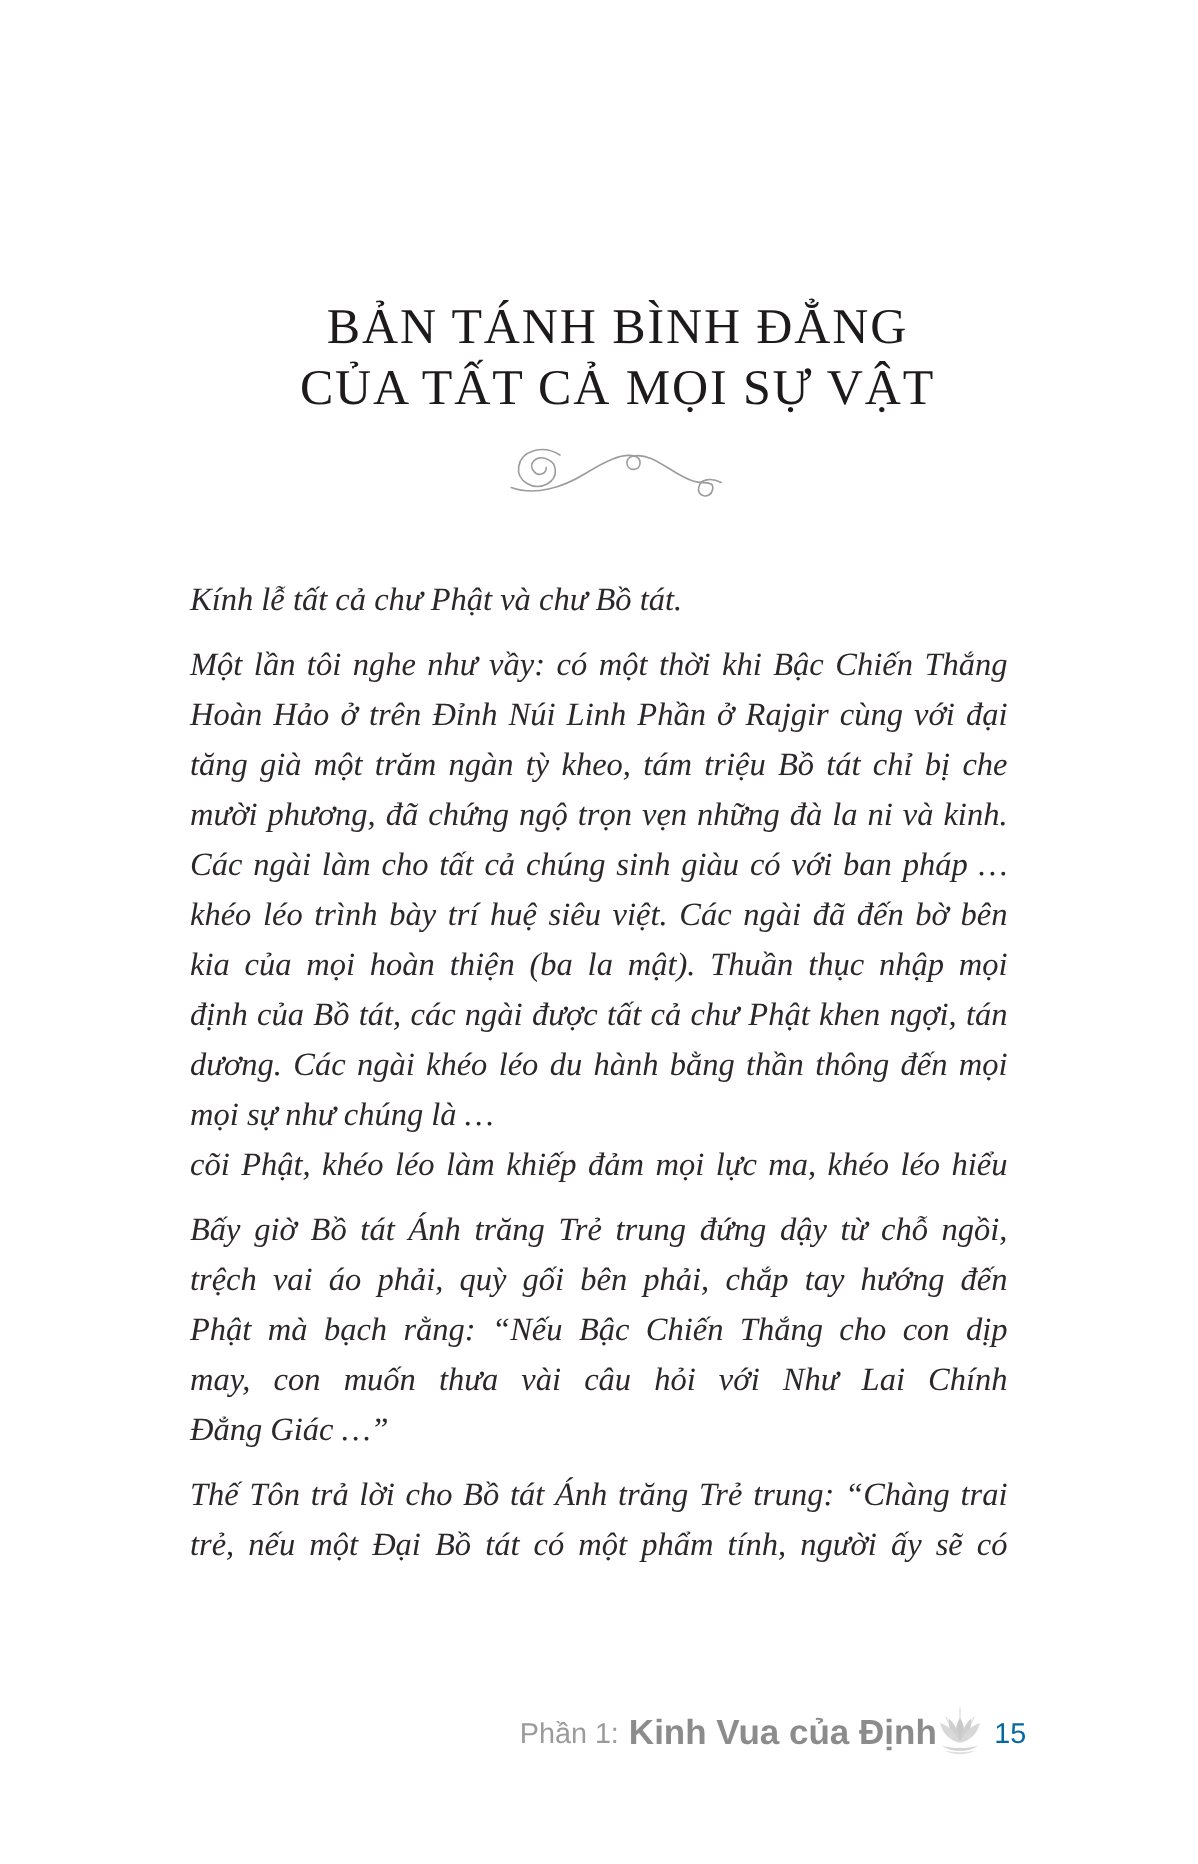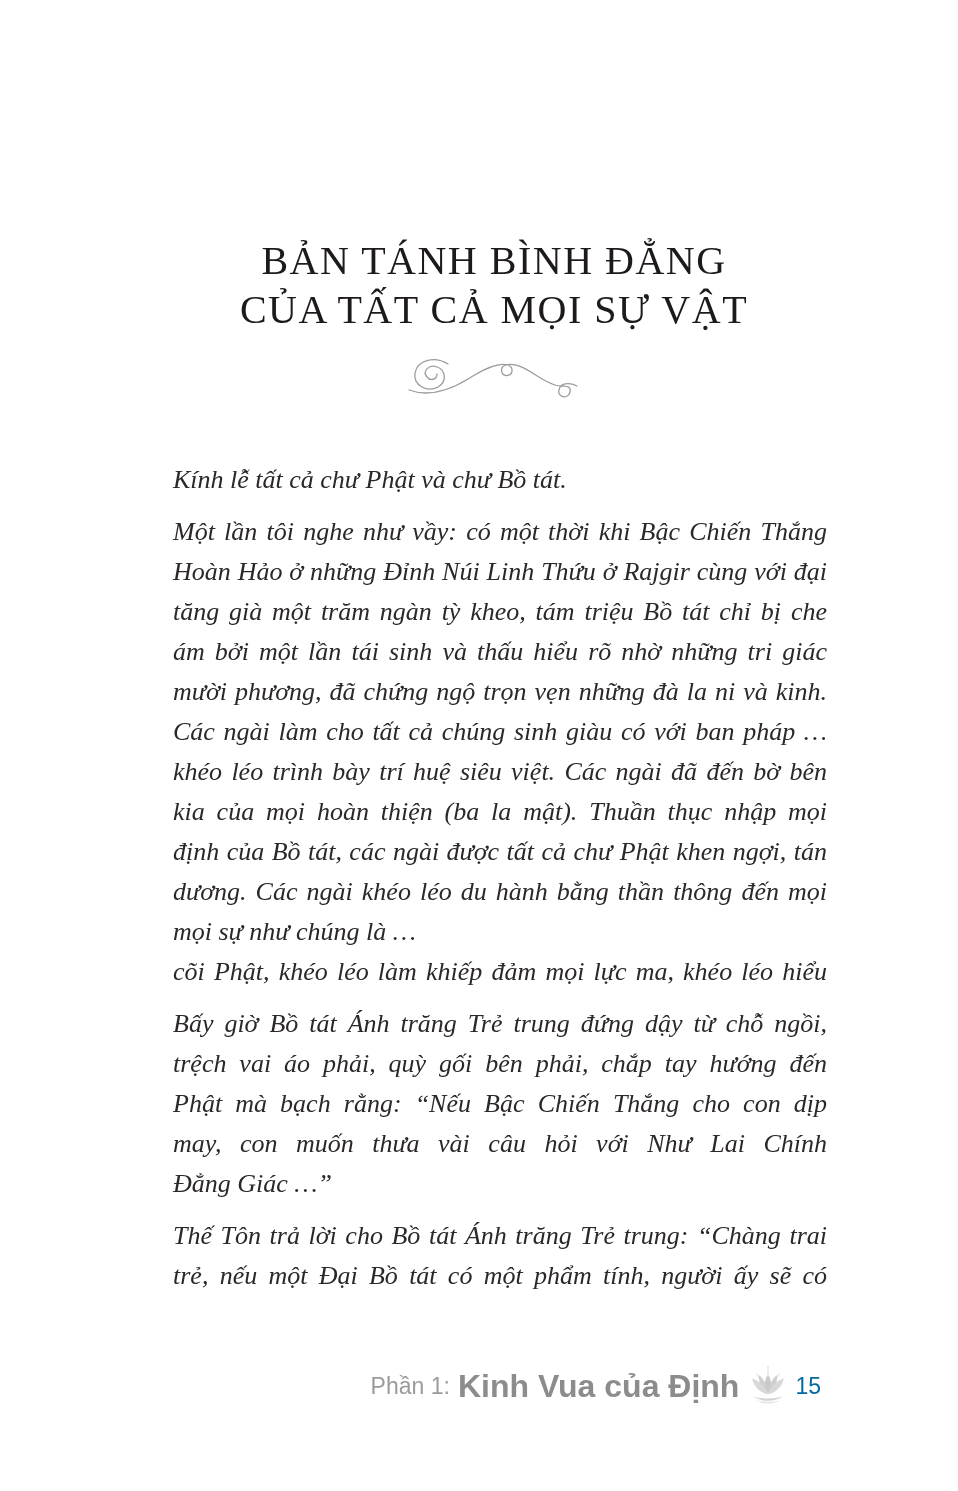--- a/index.html
+++ b/index.html
@@ -32,21 +32,21 @@
     position: absolute;
     top: 352px;
     left: 152px;
     width: 684px;
     display: flex;
     justify-content: center;
   }
   .body-text {
     position: absolute;
     top: 460px;
-    left: 173px;
+    left: 152px;
     width: 654px;
     color: #2b272a;
     font-family: "Liberation Serif", serif;
     font-style: italic;
     font-size: 26px;
     line-height: 40px;
   }
   .para { margin: 0 0 12px 0; }
   .line {
     text-align: justify;
@@ -72,24 +72,23 @@
   .footer-label {
     font-family: "Liberation Sans", sans-serif;
     font-size: 23px;
     color: #9b9b9b;
     font-weight: 400;
     margin-right: 8px;
     margin-left: 32px;
   }
   .footer-title {
     font-family: "Liberation Sans", sans-serif;
-    font-size: 32px;
+    font-size: 28px;
     color: #8c8c8c;
     font-weight: 700;
-    margin-right: 10px;
   }
   .lotus {
     width: 38px;
     height: 42px;
     margin-right: 8px;
     flex: 0 0 auto;
   }
   .page-number {
     font-family: Liberation Sans, sans-serif;
     font-size: 23px;
@@ -114,23 +113,22 @@
       </g>
     </svg>
   </div>
 
   <div class="body-text" id="body-text">
       <div class="para">
         <div class="line endline">Kính lễ tất cả chư Phật và chư Bồ tát.</div>
       </div>
       <div class="para">
         <div class="line">Một lần tôi nghe như vầy: có một thời khi Bậc Chiến Thắng</div>
-        <div class="line">Hoàn Hảo ở những Đỉnh Núi Linh Thứu ở Rajgir cùng với đại</div>
+        <div class="line">Hoàn Hảo ở trên Đỉnh Núi Linh Phần ở Rajgir cùng với đại</div>
         <div class="line">tăng già một trăm ngàn tỳ kheo, tám triệu Bồ tát chỉ bị che</div>
-        <div class="line">ám bởi một lần tái sinh và thấu hiểu rõ nhờ những tri giác</div>
         <div class="line">mười phương, đã chứng ngộ trọn vẹn những đà la ni và kinh.</div>
         <div class="line">Các ngài làm cho tất cả chúng sinh giàu có với ban pháp …</div>
         <div class="line">khéo léo trình bày trí huệ siêu việt. Các ngài đã đến bờ bên</div>
         <div class="line">kia của mọi hoàn thiện (ba la mật). Thuần thục nhập mọi</div>
         <div class="line">định của Bồ tát, các ngài được tất cả chư Phật khen ngợi, tán</div>
         <div class="line">dương. Các ngài khéo léo du hành bằng thần thông đến mọi</div>
         <div class="line endline">mọi sự như chúng là …</div>
         <div class="line">cõi Phật, khéo léo làm khiếp đảm mọi lực ma, khéo léo hiểu</div>
       </div>
       <div class="para">

